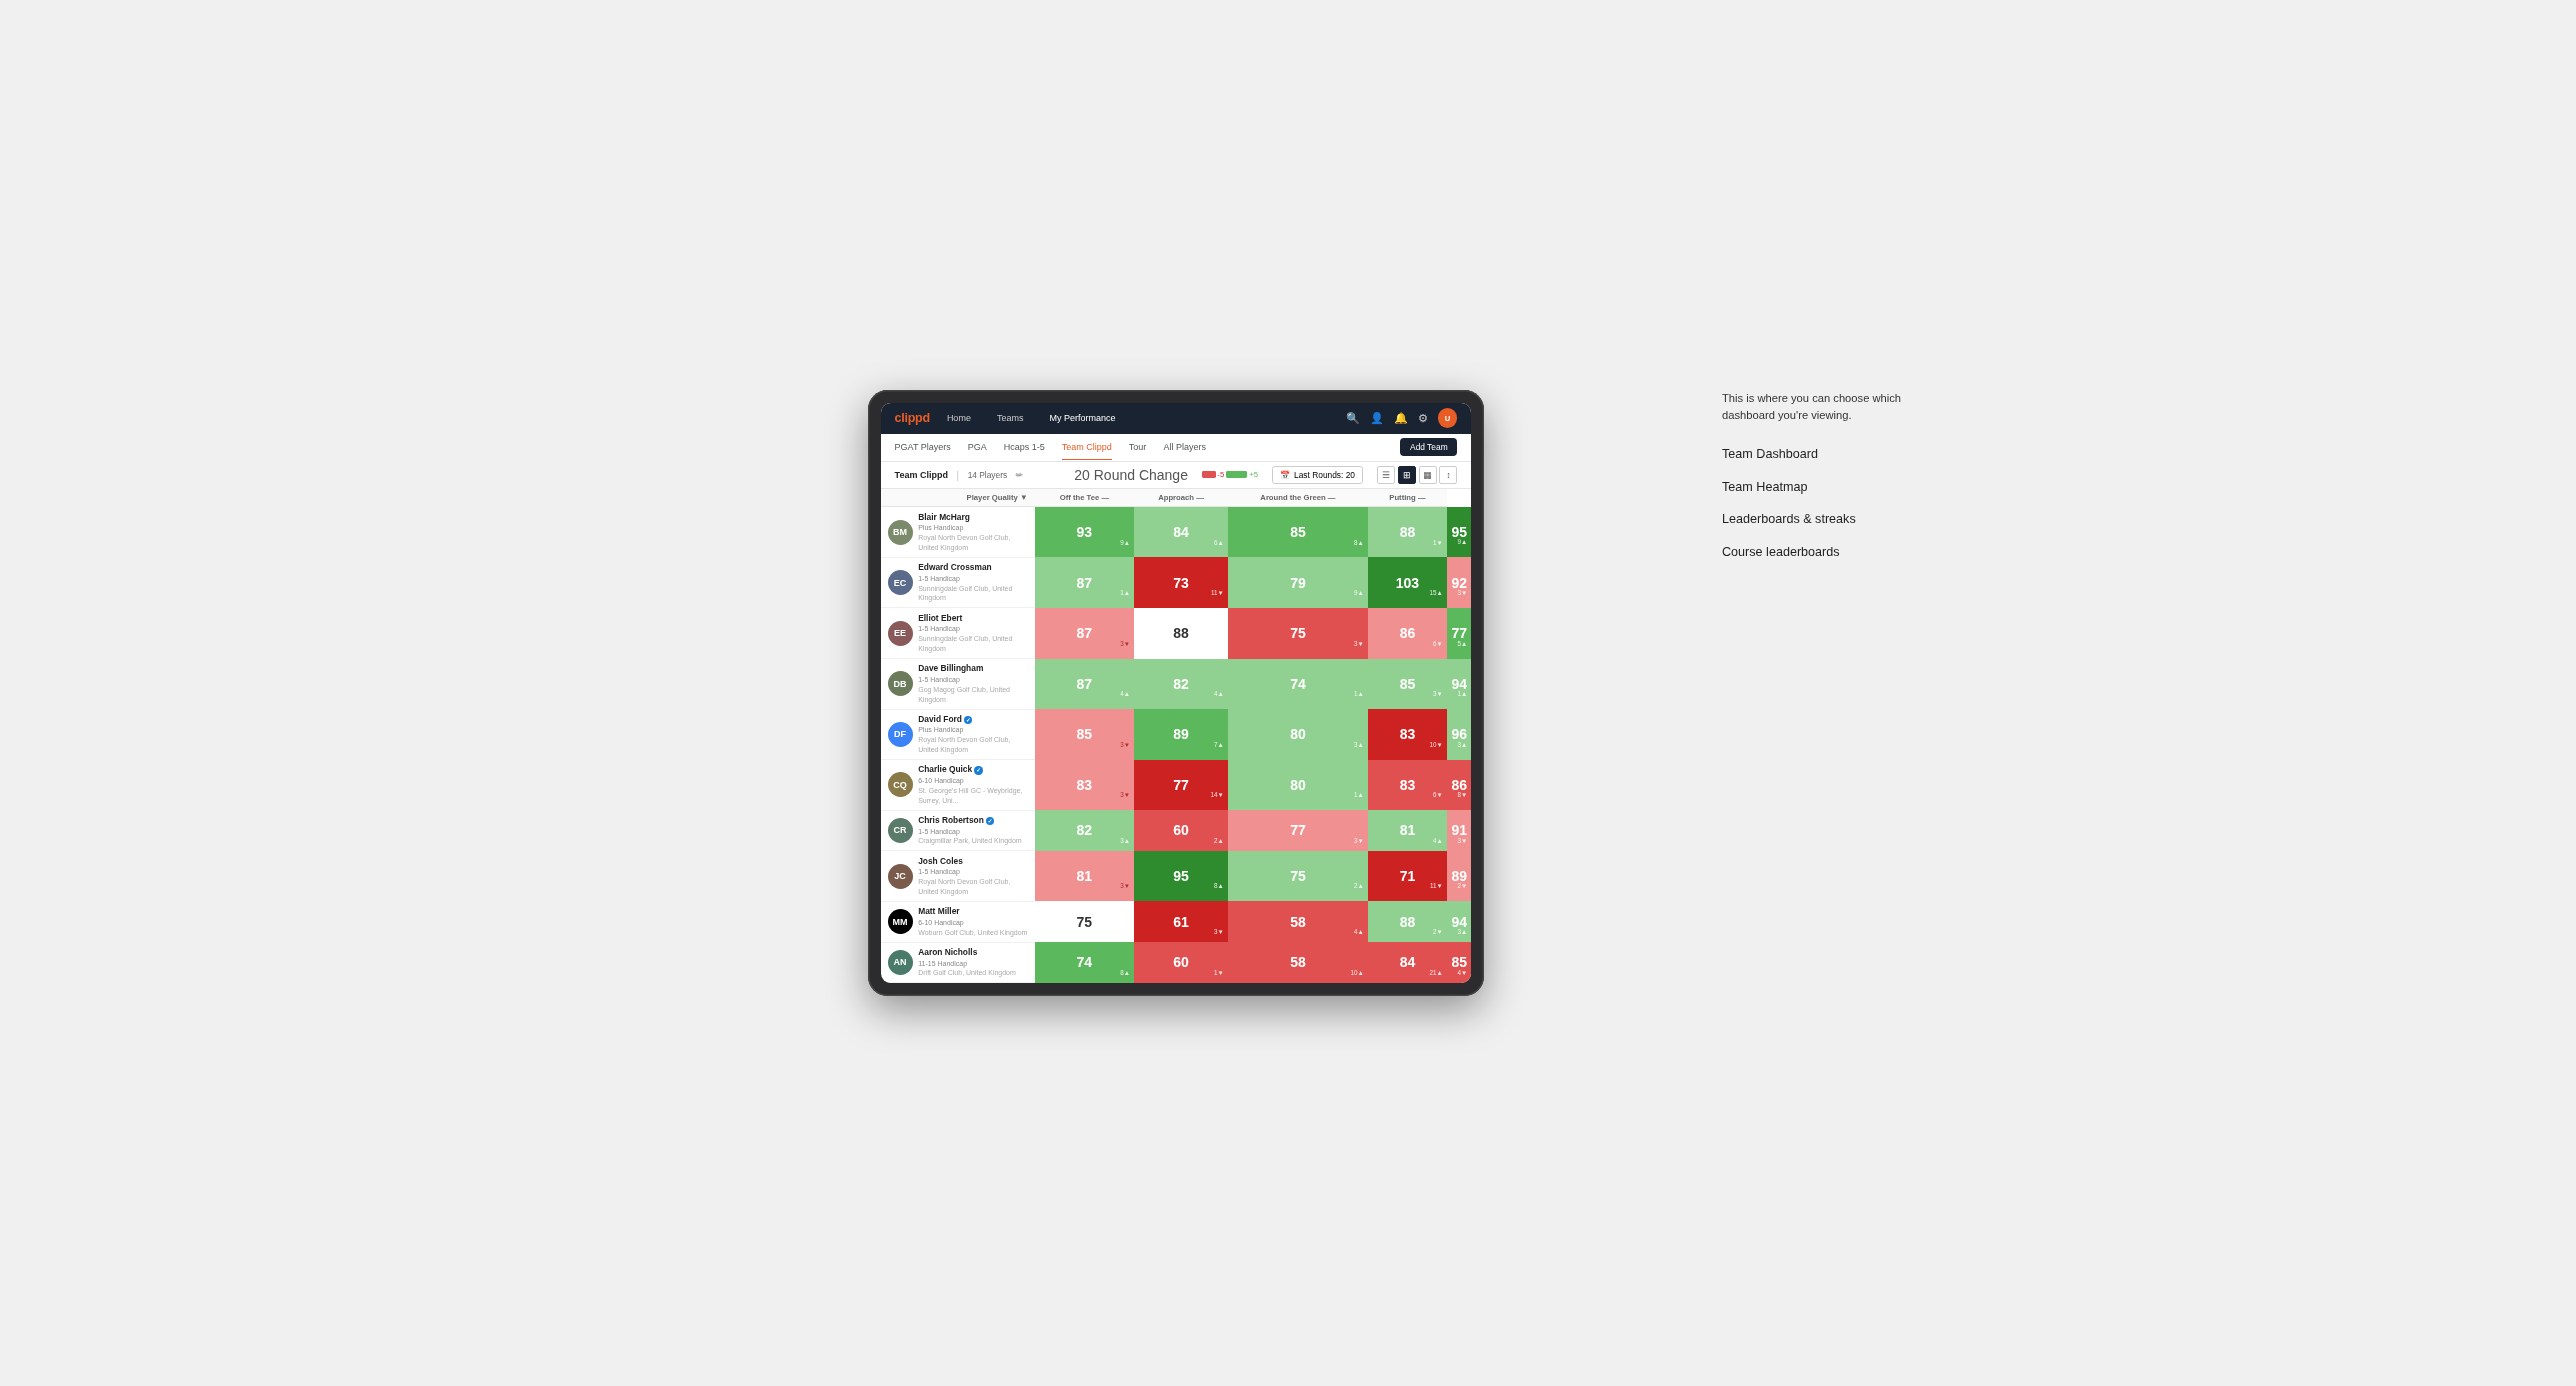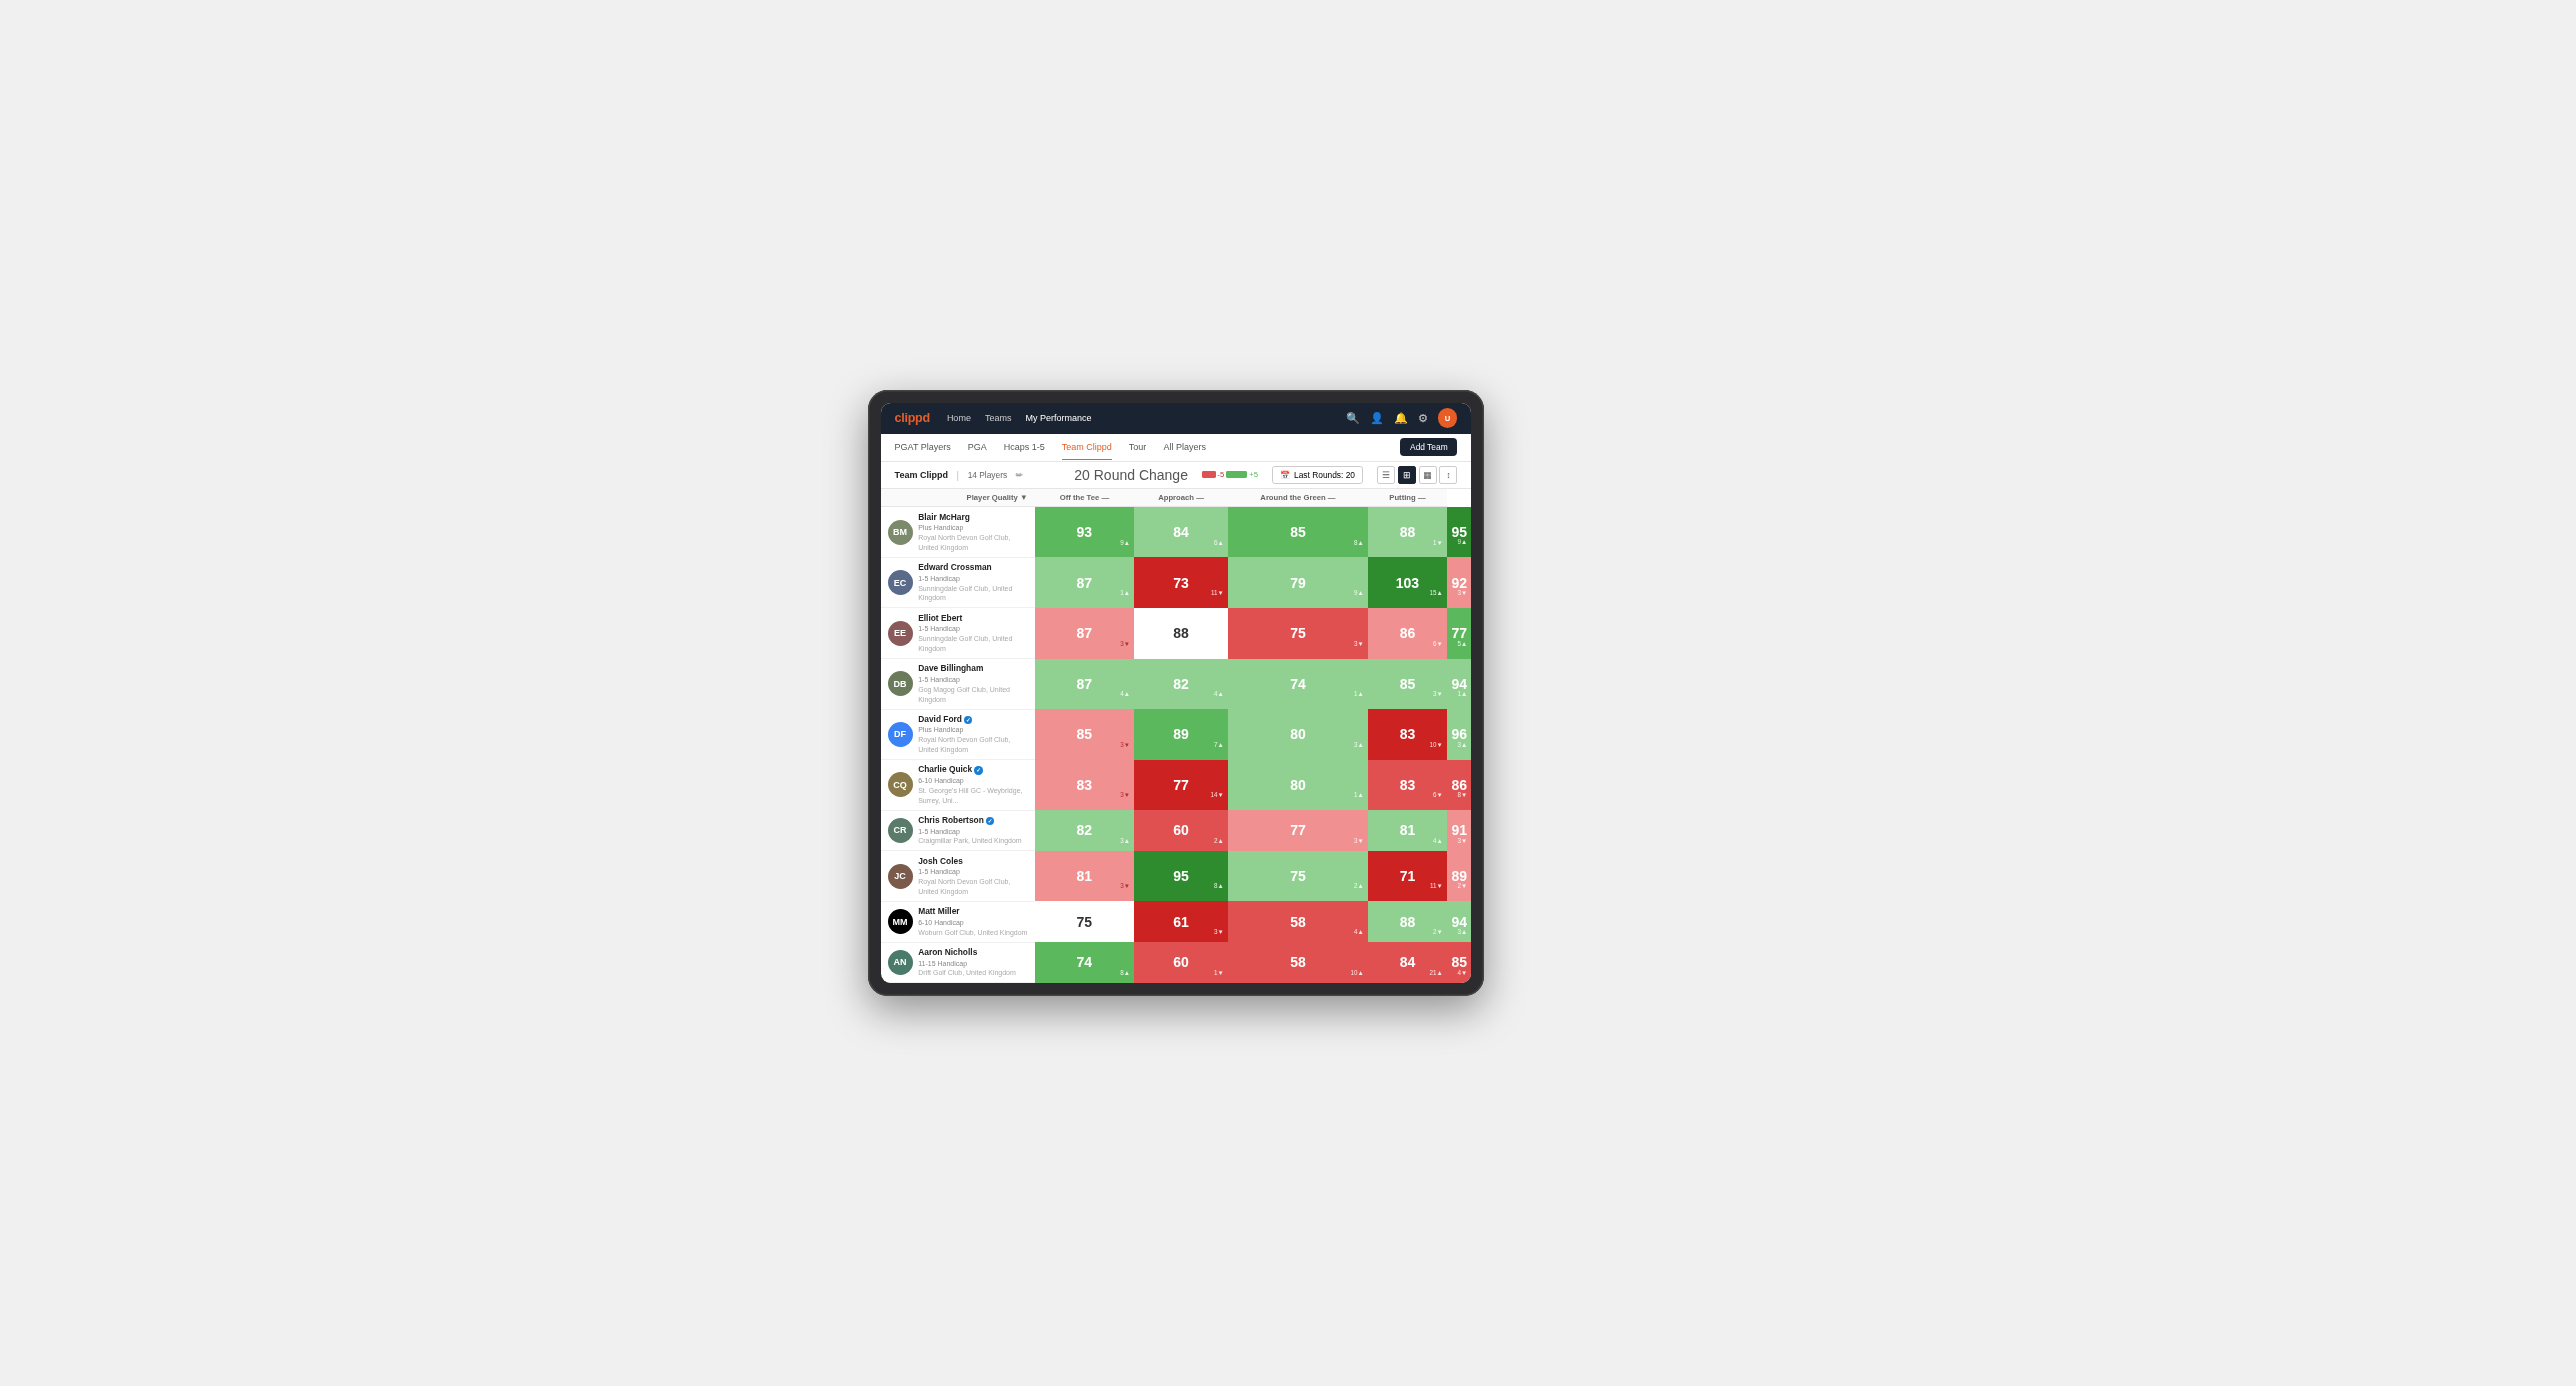--- a/index.html
+++ b/index.html
@@ -64,21 +64,21 @@
     }
     .nav-logo {
       color: #e85d26;
       font-size: 12.6px;
       font-weight: 700;
       margin-right: 17px;
       letter-spacing: -0.3px;
     }
     .nav-links {
       display: flex;
-      gap: 14px;
+      gap: 26px;
       flex: 1;
     }
     .nav-link {
       color: #ccc;
       font-size: 9px;
       text-decoration: none;
       padding: 2.8px 0;
     }
     .nav-link.active { color: #fff; }
     .nav-icons {
@@ -305,20 +305,30 @@
     .score-main {
       font-size: 14px;
       font-weight: 700;
     }
   </style>
 </head>
 <body>
 
 <div class="page-wrapper">
 
+  <div class="annotation">
+    <div class="annotation-note">This is where you can choose which dashboard you're viewing.</div>
+    <div class="annotation-items">
+
+    <div class="annotation-item">Team Dashboard</div>
+        <div class="annotation-item">Team Heatmap</div>
+        <div class="annotation-item">Leaderboards &amp; streaks</div>
+        <div class="annotation-item">Course leaderboards</div>
+      </div>
+  </div>
 
   <div class="tablet">
     <div class="tablet-screen">
 
       <div class="nav-bar">
         <div class="nav-logo">clippd</div>
         <div class="nav-links">
           <a class="nav-link">Home</a>
           <a class="nav-link">Teams</a>
           <a class="nav-link active">My Performance</a>

